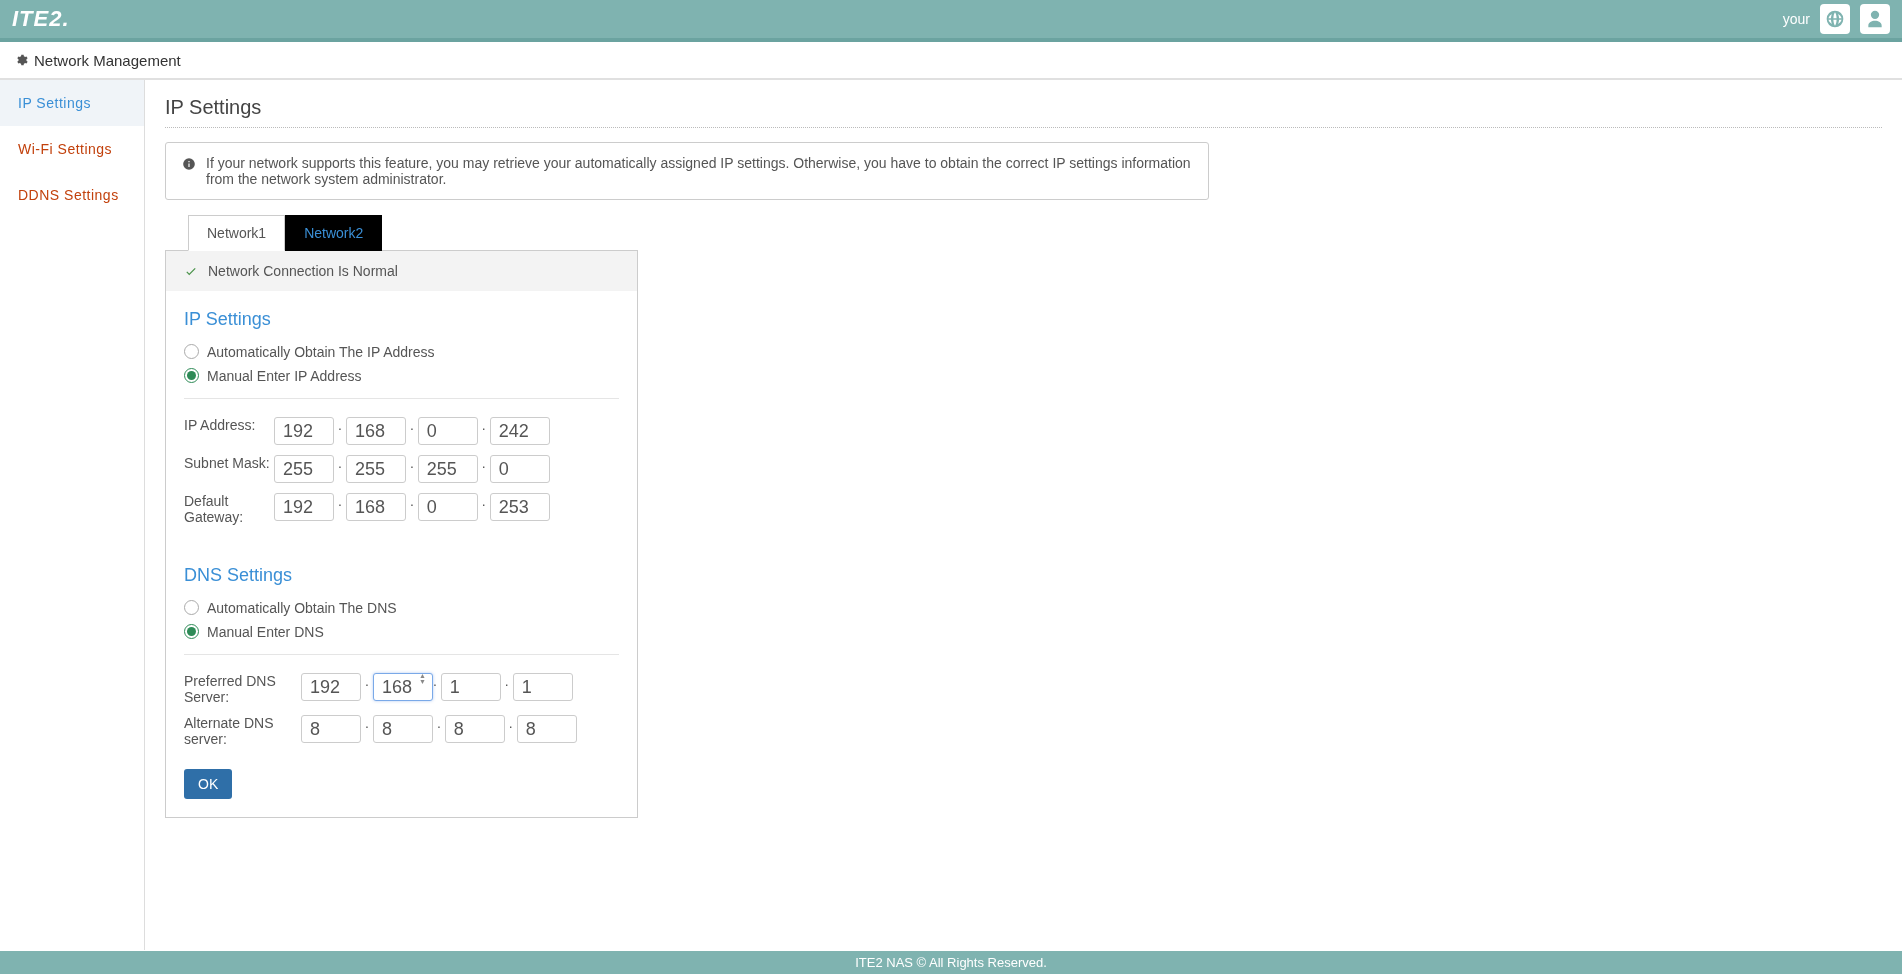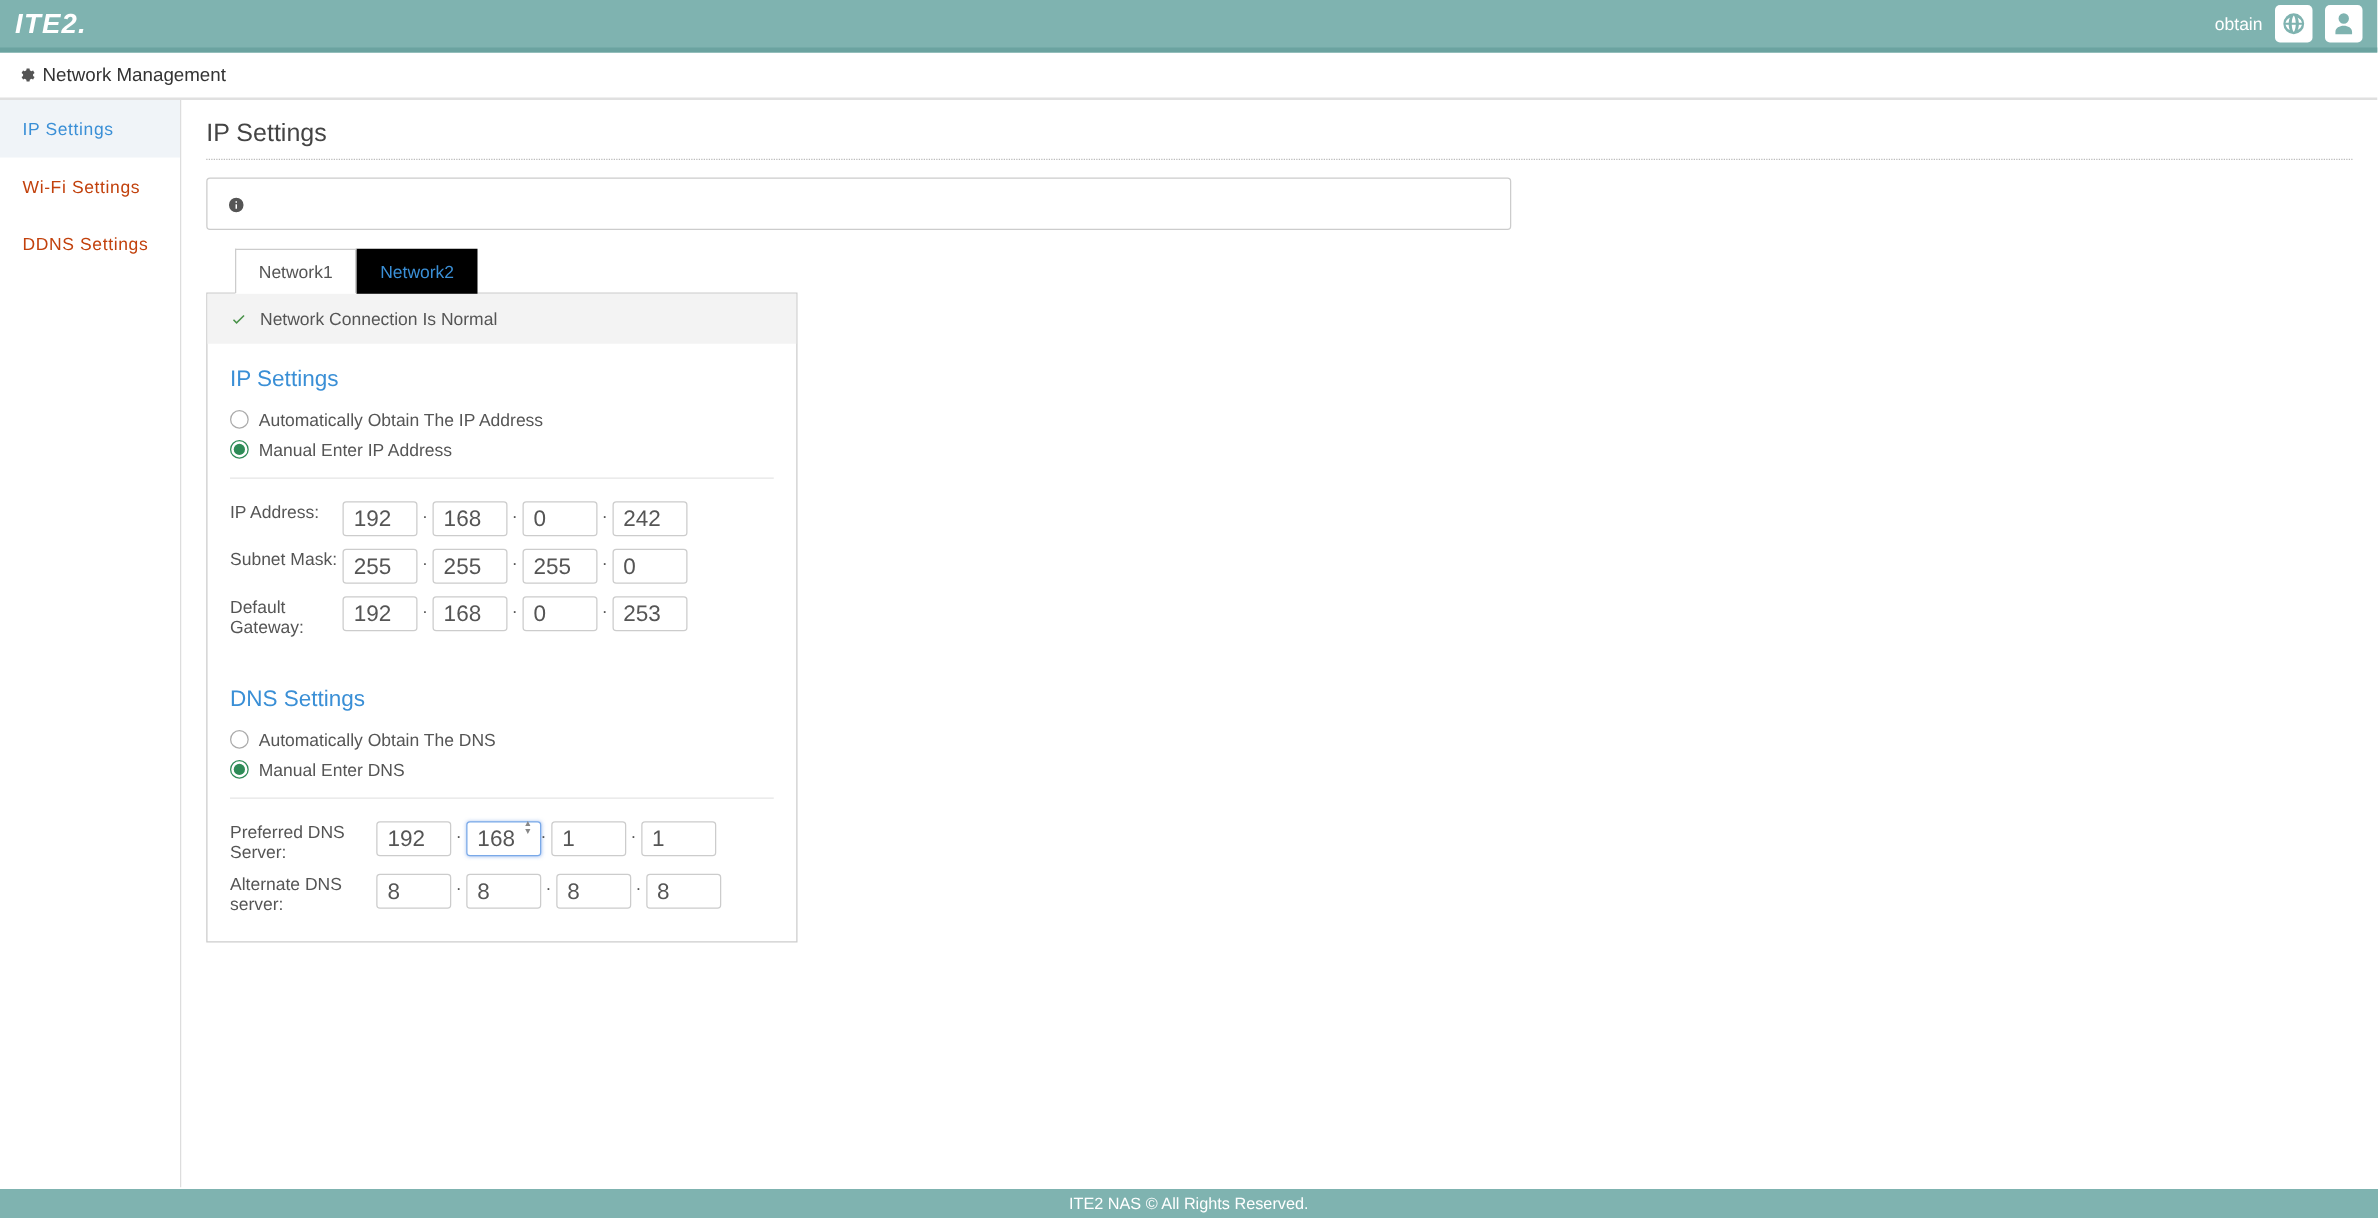--- a/index.html
+++ b/index.html
@@ -110,21 +110,21 @@
   background: #7fb3b0; color: #fff; text-align: center;
   font-size: 13px; padding: 4px 0;
 }
 </style>
 </head>
 <body>
 
 <div class="topbar">
   <div class="logo">ITE2.</div>
   <div class="topbar-right">
-    <span class="user-label">obtain</span>
+    <span class="user-label">your</span>
     <div class="top-icon">
       <svg viewBox="0 0 24 24">
           <path d="M12 2a10 10 0 100 20 10 10 0 000-20zm7.93 9h-3.02a15 15 0 00-1.2-5.1A8.03 8.03 0 0119.93 11zM12 4c.9 1.2 1.7 3.1 1.93 7h-3.86C10.3 7.1 11.1 5.2 12 4zM8.29 5.9A15 15 0 007.1 11H4.07A8.03 8.03 0 018.3 5.9zM4.07 13H7.1c.15 2 .55 3.8 1.2 5.1A8.03 8.03 0 014.07 13zM12 20c-.9-1.2-1.7-3.1-1.93-7h3.86c-.23 3.9-1.03 5.8-1.93 7zm3.71-1.9c.64-1.3 1.04-3.1 1.2-5.1h3.02a8.03 8.03 0 01-4.22 5.1z"></path>
         </svg>
     </div>
     <div class="top-icon">
       <svg viewBox="0 0 24 24">
           <path d="M12 12a5 5 0 100-10 5 5 0 000 10zm0 2c-4 0-8 2-8 6v2h16v-2c0-4-4-6-8-6z"></path>
         </svg>
     </div>
@@ -146,20 +146,21 @@
   </div>
 
   <div class="content">
     <h2 class="page-title">IP Settings</h2>
     <div class="title-divider"></div>
 
     <div class="info-box">
       <svg class="info-icon" viewBox="0 0 24 24">
           <path d="M12 2a10 10 0 100 20 10 10 0 000-20zm1 15h-2v-6h2v6zm0-8h-2V7h2v2z"></path>
         </svg>
+      <span>If your network supports this feature, you may retrieve your automatically assigned IP settings. Otherwise, you have to obtain the correct IP settings information from the network system administrator.</span>
     </div>
 
     <div class="tabs">
       <div class="tab active">Network1</div>
       <div class="tab inactive">Network2</div>
     </div>
 
     <div class="tab-panel">
       <div class="status-bar">
         <svg class="check-icon" viewBox="0 0 24 24">
@@ -243,17 +244,20 @@
           <input class="octet" value="8" style="">
             <span class="dot">.</span>
           <input class="octet" value="8" style="">
             <span class="dot">.</span>
           <input class="octet" value="8" style="">
             <span class="dot">.</span>
           <input class="octet" value="8" style="">
         </div>
       </div>
 
+      <div class="ok-wrap">
+        <button class="ok-btn">OK</button>
+      </div>
     </div>
   </div>
 </div>
 
 <div class="footer">ITE2 NAS © All Rights Reserved.</div>
 
 </body></html>

